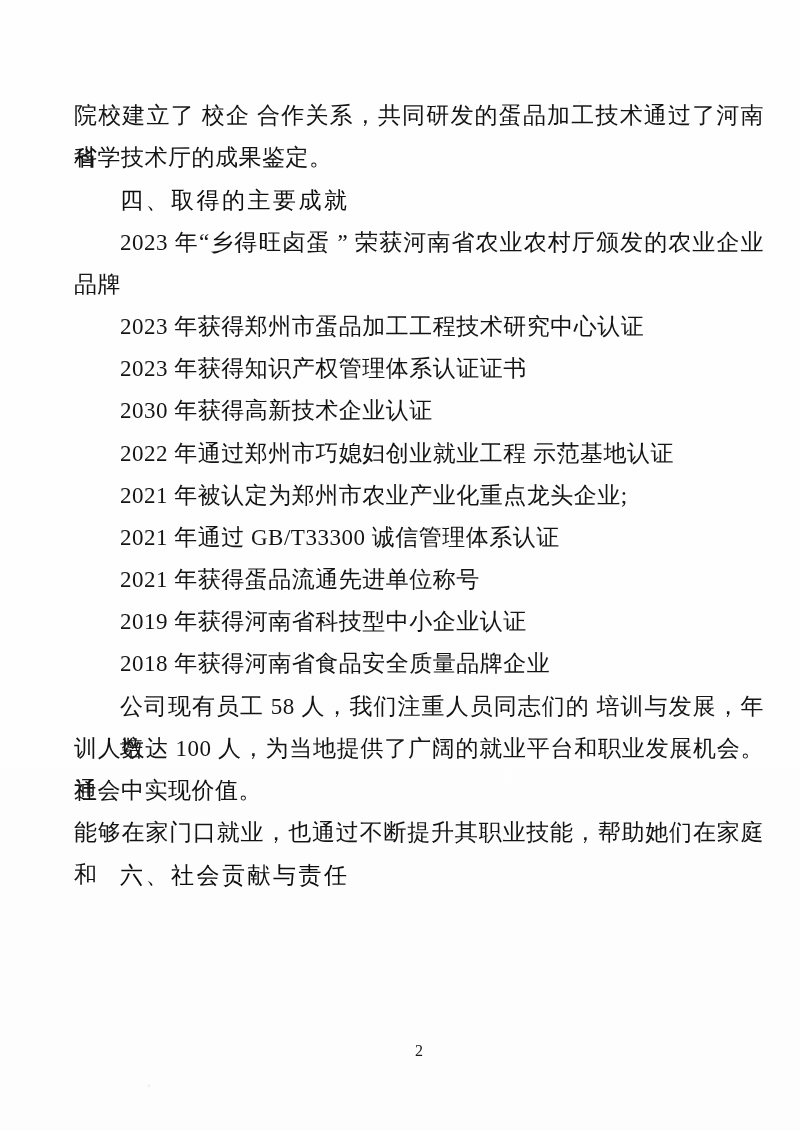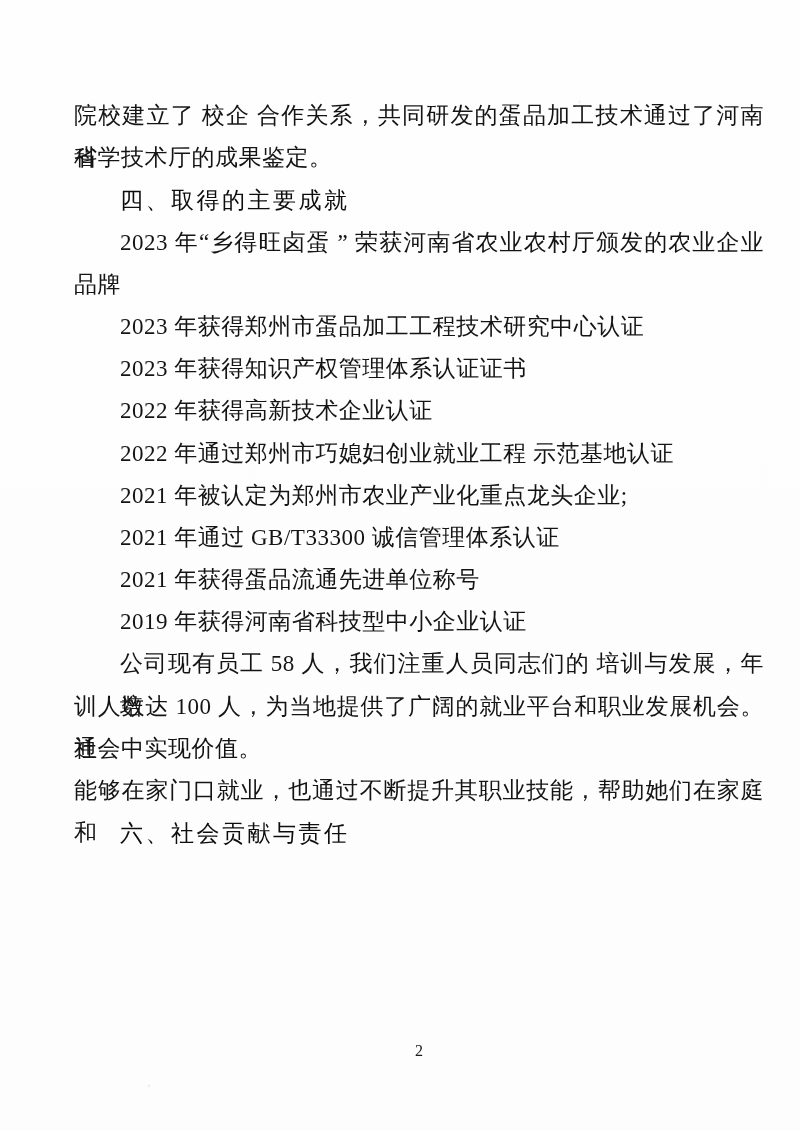--- a/index.html
+++ b/index.html
@@ -68,26 +68,27 @@
 
 <div class="page">
   <div class="text-block">
     <div class="line fill">院校建立了 校企 合作关系，共同研发的蛋品加工技术通过了河南省</div>
     <div class="line">科学技术厅的成果鉴定。</div>
     <div class="line indent heading">四、取得的主要成就</div>
     <div class="line indent fill">2023 年“乡得旺卤蛋 ”  荣获河南省农业农村厅颁发的农业企业</div>
     <div class="line">品牌</div>
     <div class="line indent">2023 年获得郑州市蛋品加工工程技术研究中心认证</div>
     <div class="line indent">2023 年获得知识产权管理体系认证证书</div>
-    <div class="line indent">2022 年获得高新技术企业认证</div>
+    <div class="line indent">2030 年获得高新技术企业认证</div>
     <div class="line indent">2022 年通过郑州市巧媳妇创业就业工程 示范基地认证</div>
     <div class="line indent">2021 年被认定为郑州市农业产业化重点龙头企业;</div>
     <div class="line indent">2021 年通过 GB/T33300 诚信管理体系认证</div>
     <div class="line indent">2021 年获得蛋品流通先进单位称号</div>
     <div class="line indent">2019 年获得河南省科技型中小企业认证</div>
+    <div class="line indent">2018 年获得河南省食品安全质量品牌企业</div>
     <div class="line indent fill">公司现有员工 58 人，我们注重人员同志们的 培训与发展，年培</div>
     <div class="line fill">训人数达 100 人，为当地提供了广阔的就业平台和职业发展机会。通</div>
     <div class="line">社会中实现价值。</div>
     <div class="line fill">能够在家门口就业，也通过不断提升其职业技能，帮助她们在家庭和</div>
     <div class="line indent heading">六、社会贡献与责任</div>
   </div>
   <div class="page-number">2</div>
 </div>
 
 </body></html>

